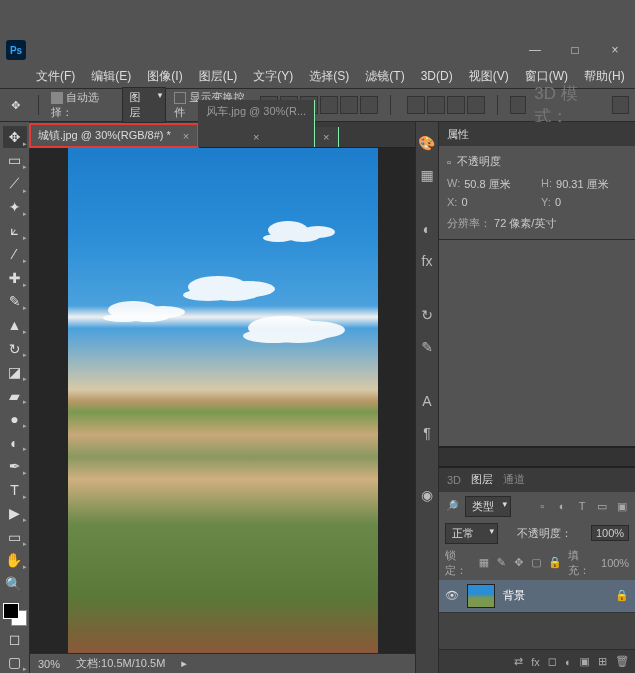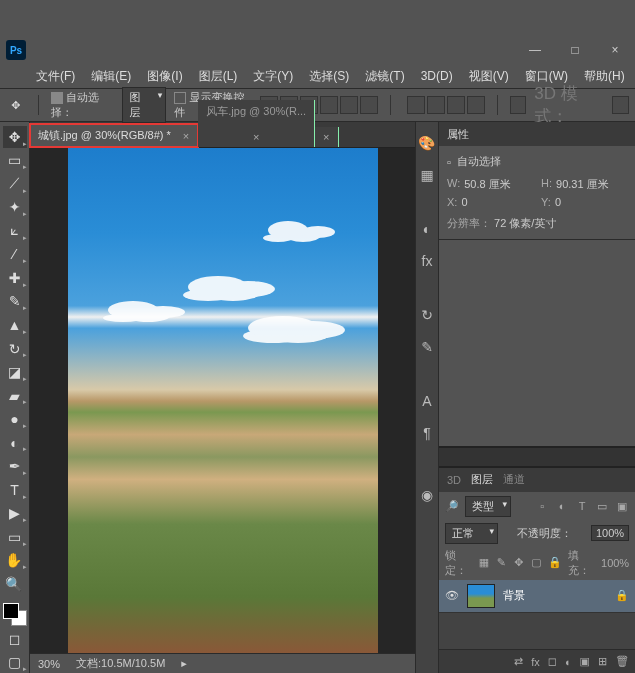--- a/index.html
+++ b/index.html
@@ -226,21 +226,21 @@
       <div class="panel-icon">◉</div>
     </div>
     <div class="panel-stack">
       <div class="panel">
         <div class="panel-header">
           <span>属性</span>
         </div>
         <div class="panel-body">
           <div style="display:flex;align-items:center;gap:6px;margin-bottom:8px;">
             <span>▫</span>
-            <span>自动选择</span>
+            <span>不透明度</span>
           </div>
           <div class="prop-row">
             <div class="prop-cell">
                 <span class="prop-label">W:</span>
               <span>50.8 厘米</span>
               </div>
             <div class="prop-cell">
                 <span class="prop-label">H:</span>
               <span>90.31 厘米</span>
               </div>

